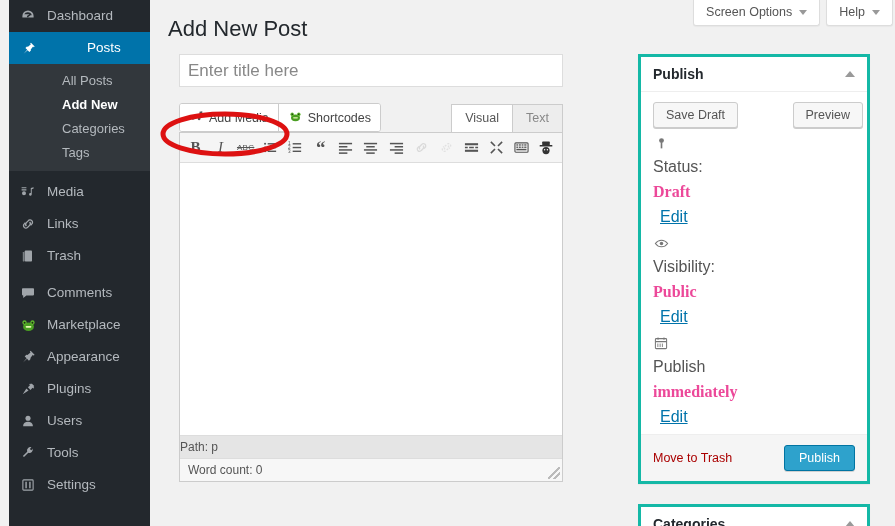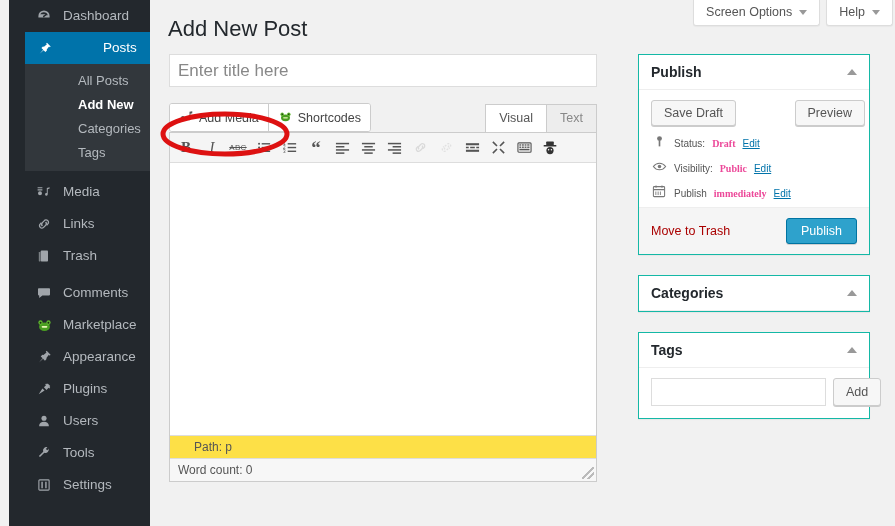--- a/index.html
+++ b/index.html
@@ -16,21 +16,20 @@
   
   .left-gutter {
     position: absolute; left: 0; top: 0; width: 9px; height: 526px;
     background: #f1f1f1;
   }
 
   
   #adminmenu {
     position: absolute; left: 9px; top: 0; width: 141px; height: 526px;
     background: #23282d;
-    padding-left: 16px;
   }
   .menu-top {
     display: flex; align-items: center;
     height: 32px; padding-left: 9px;
     color: #b4b9be; font-size: 13.5px; line-height: 32px;
     cursor: pointer; position: relative;
   }
   .menu-top .mlabel { margin-left: 9px; white-space: nowrap; }
   .menu-top.current {
     background: #0073aa; color: #fff; font-weight: normal; gap: 40px;
@@ -88,21 +87,21 @@
     position: absolute; left: 18px; top: 16px;
     font-size: 22px; font-weight: normal; color: #23282d;
     font-family: "Liberation Sans", sans-serif;
   }
 
   
   #post-body {
     position: absolute; left: 18px; top: 54px; right: 0; bottom: 0;
   }
   #postdivrich {
-    position: absolute; left: 1px; top: 0; width: 428px;
+    position: absolute; left: 11px; top: 0; width: 384px;
   }
 
   .titlewrap {
     border: 1px solid #ddd; background: #fff; height: 33px;
   }
   .titlewrap input {
     width: 100%; height: 100%; border: 0; outline: 0; background: transparent;
     font-size: 17px; color: #333; padding: 3px 8px;
     font-family: "Liberation Sans", sans-serif;
   }
@@ -146,42 +145,42 @@
   .tb-btn {
     width: 24px; height: 24px; display: inline-flex;
     align-items: center; justify-content: center;
     cursor: pointer; color: #555; font-size: 13px;
   }
   .tb-btn.disabled { color: #ccc; opacity: .45; }
   .tb-btn svg { display: block; }
   .mce-edit-area { height: 272px; background: #fff; }
 
   .mce-statusbar {
-    border-top: 1px solid #ddd; background: #fde047;
-    font-size: 12px; color: #555; padding: 4px 24px;
+    border-top: 1px solid #ddd; background: #e5e5e5;
+    font-size: 12px; color: #555; padding: 4px 0;
   }
   .wp-word-count {
     border-top: 1px solid #ddd; background: #f7f7f7;
     font-size: 12px; color: #555; padding: 4px 8px;
     position: relative;
   }
   .resize-handle {
     position: absolute; right: 2px; bottom: 2px; width: 12px; height: 12px;
     background:
       linear-gradient(135deg, transparent 0 45%, #bbb 45% 55%, transparent 55% 100%),
       linear-gradient(135deg, transparent 0 70%, #bbb 70% 80%, transparent 80% 100%);
     cursor: nwse-resize;
   }
 
   
   #postbox-container {
     position: absolute; left: 470px; top: 0; width: 232px;
   }
   .postbox {
-    background: #fff; border: 1px solid #14b8a6;
+    background: #fff; border: 3px solid #14b8a6;
     margin-bottom: 20px; box-shadow: 0 1px 1px rgba(0,0,0,.04);
   }
   .postbox h3 {
     font-size: 14px; font-weight: bold; color: #23282d;
     padding: 9px 12px; border-bottom: 1px solid #eee;
     display: flex; justify-content: space-between; align-items: center;
     cursor: pointer; font-family: "Liberation Sans", sans-serif;
   }
   .toggle-ind {
     width: 0; height: 0; border-left: 5px solid transparent;
@@ -193,30 +192,30 @@
     padding: 10px 4px 6px 12px;
   }
   .row-btns { display: flex; justify-content: space-between; }
   .btn-secondary {
     background: #f7f7f7; border: 1px solid #ccc; border-radius: 3px;
     padding: 5px 12px; font-size: 12.5px; color: #555; cursor: pointer;
     box-shadow: 0 1px 0 #ccc;
     font-family: "Liberation Sans", sans-serif;
   }
   .misc-row {
-    display: flex; align-items: flex-end; gap: 7px;
-    padding: 7px 0 2px 0; font-size: 10px; color: #555;
+    display: flex; align-items: flex-start; gap: 7px;
+    padding: 7px 0 2px 0; font-size: 16px; color: #555; flex-direction: column;
   }
   .misc-row .mi {
     width: 16px; height: 16px; display: inline-flex;
     align-items: center; justify-content: center; color: #888;
   }
   .misc-row b { color: #ec4899; font-family: Liberation Serif, serif; }
   .edit-link {
-    color: #0073aa; text-decoration: underline; cursor: pointer;
+    color: #0073aa; text-decoration: underline; cursor: pointer; margin-left: 7px;
   }
   .major-publishing {
     border-top: 1px solid #eee; background: #f5f5f5;
     padding: 10px 12px; display: flex;
     justify-content: space-between; align-items: center;
   }
   .trash-link { color: #a00; font-size: 12.5px; cursor: pointer; }
   .btn-primary {
     background: #2ea2cc; border: 1px solid #0074a2; border-radius: 3px;
     color: #fff; padding: 5px 14px; font-size: 12.5px; cursor: pointer;

